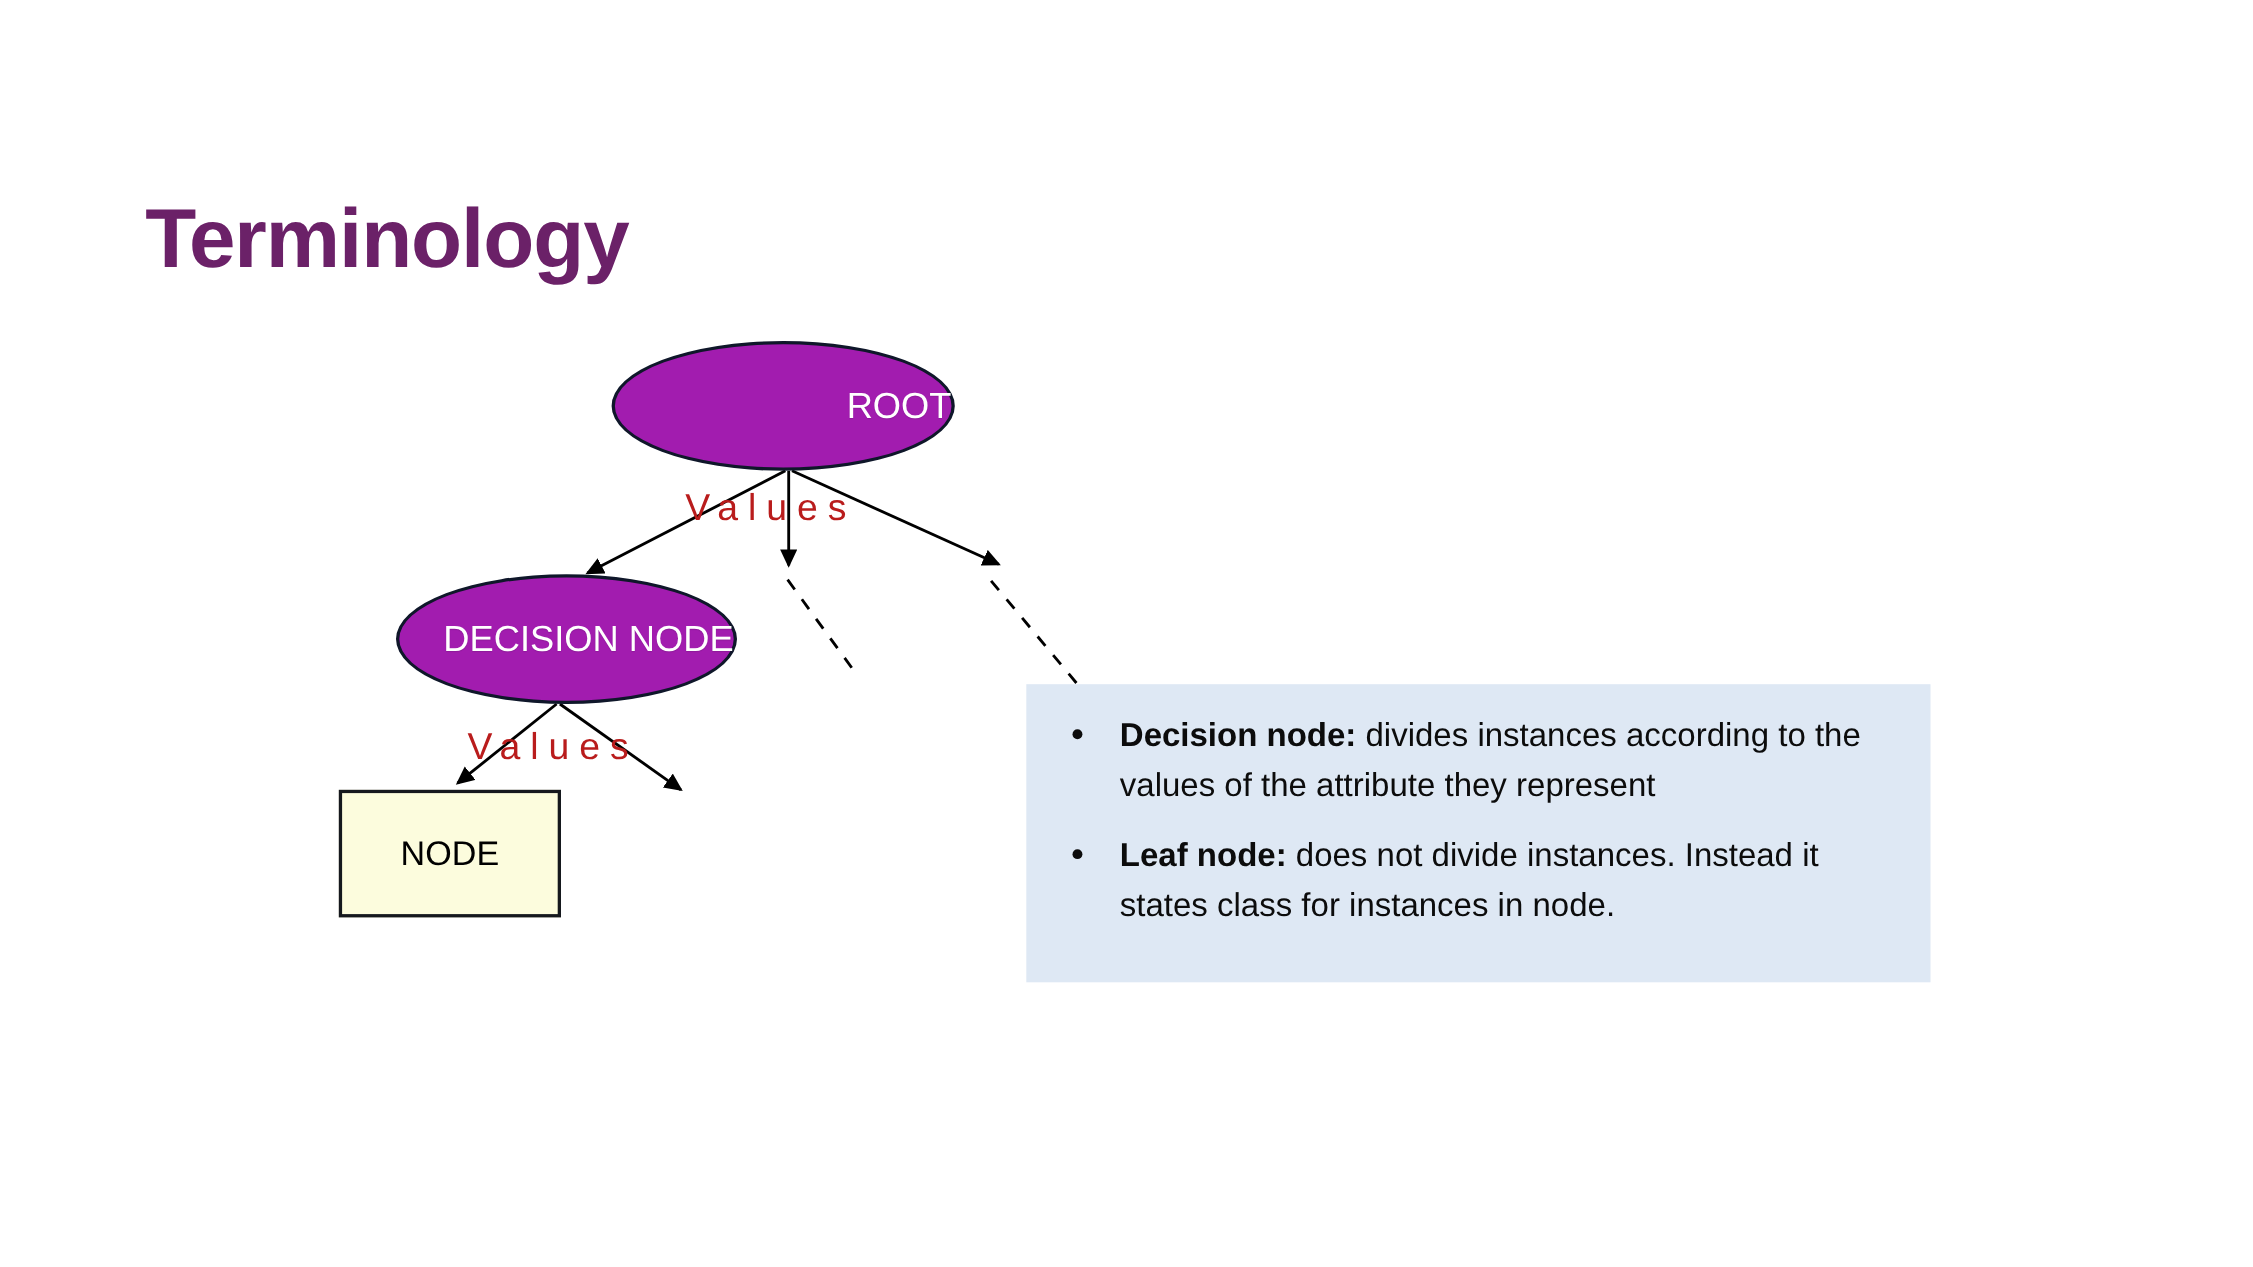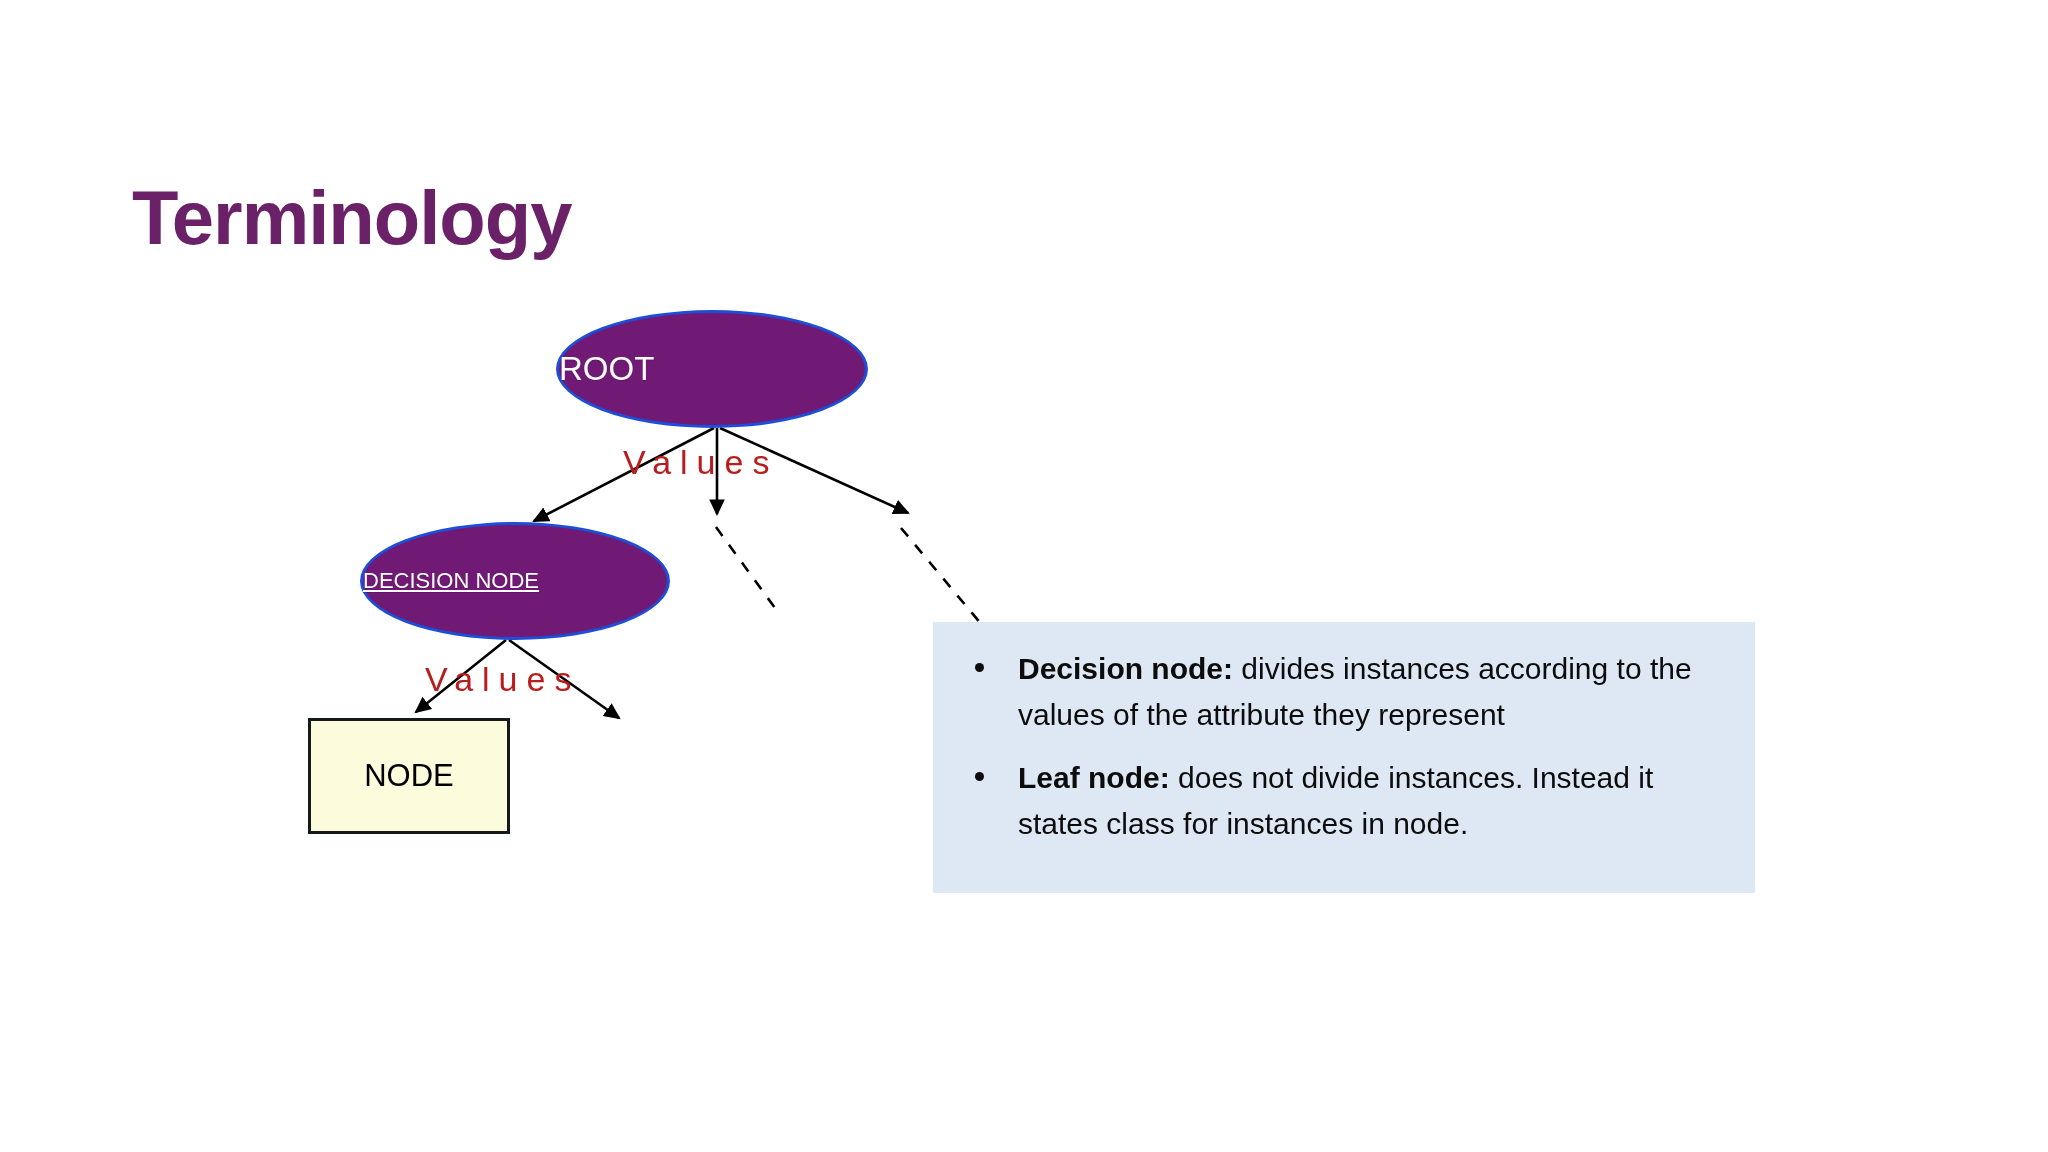--- a/index.html
+++ b/index.html
@@ -38,26 +38,26 @@
     top: 0;
     width: 2048px;
     height: 1152px;
     pointer-events: none;
   }
 
   
   .node-ellipse {
     position: absolute;
     border-radius: 50%;
-    background: #701a75;
-    border: 3px solid #1d4ed8;
+    background: #a21caf;
+    border: 3px solid #0f172a;
     box-sizing: border-box;
     display: flex;
     align-items: center;
-    justify-content: flex-start;
+    justify-content: flex-end;
   }
   .node-ellipse .node-label {
     color: #ffffff;
     font-family: "Liberation Sans", sans-serif;
     font-weight: normal;
     white-space: nowrap;
     text-shadow: 0 1px 1px rgba(0,0,0,0.12);
   }
 
   #node-root {
@@ -67,21 +67,21 @@
     height: 118px;
   }
   #node-root .node-label { font-size: 33px; }
 
   #node-decision {
     left: 360px;
     top: 522px;
     width: 310px;
     height: 118px;
   }
-  #node-decision .node-label { font-size: 22px; text-decoration: underline; }
+  #node-decision .node-label { font-size: 33px; }
 
   #node-leaf {
     position: absolute;
     left: 308px;
     top: 718px;
     width: 202px;
     height: 116px;
     background: #FCFCDD;
     border: 3px solid #15181D;
     box-sizing: border-box;

